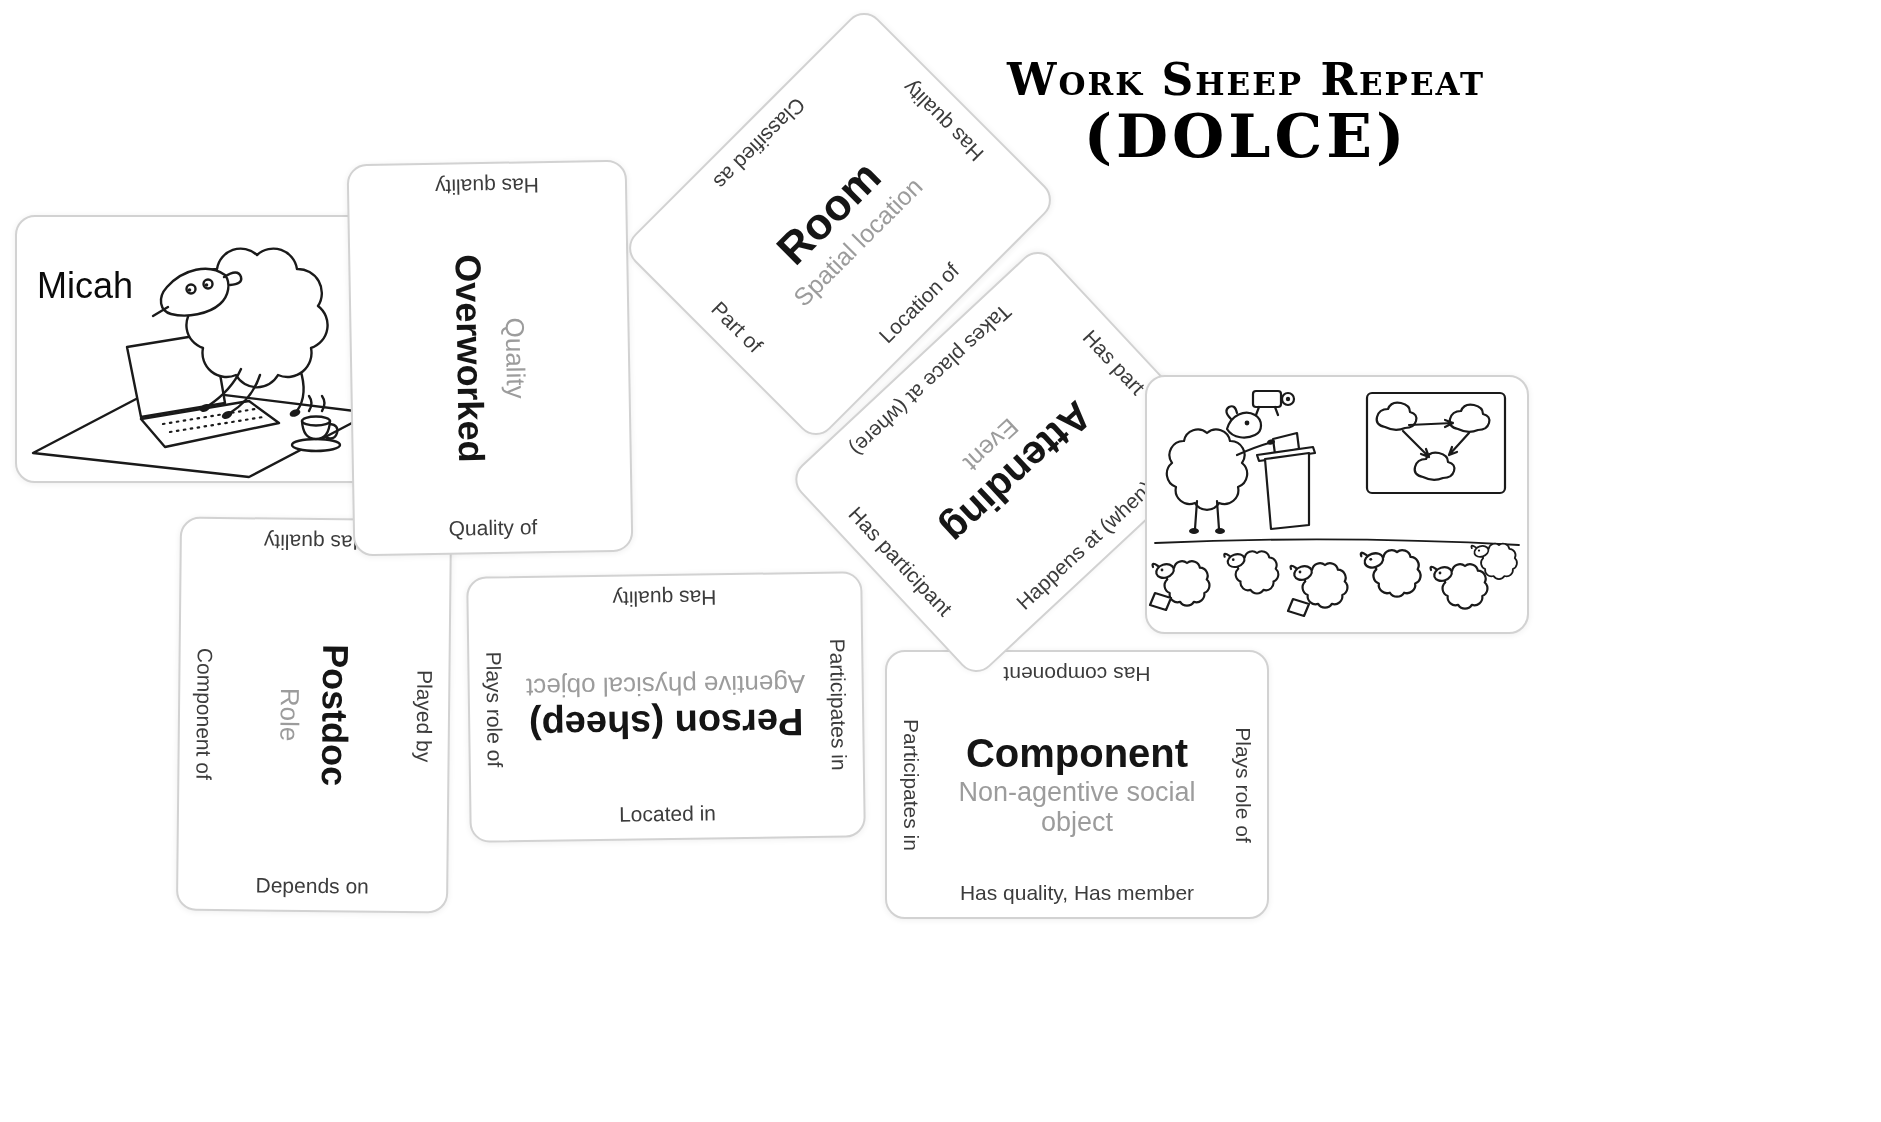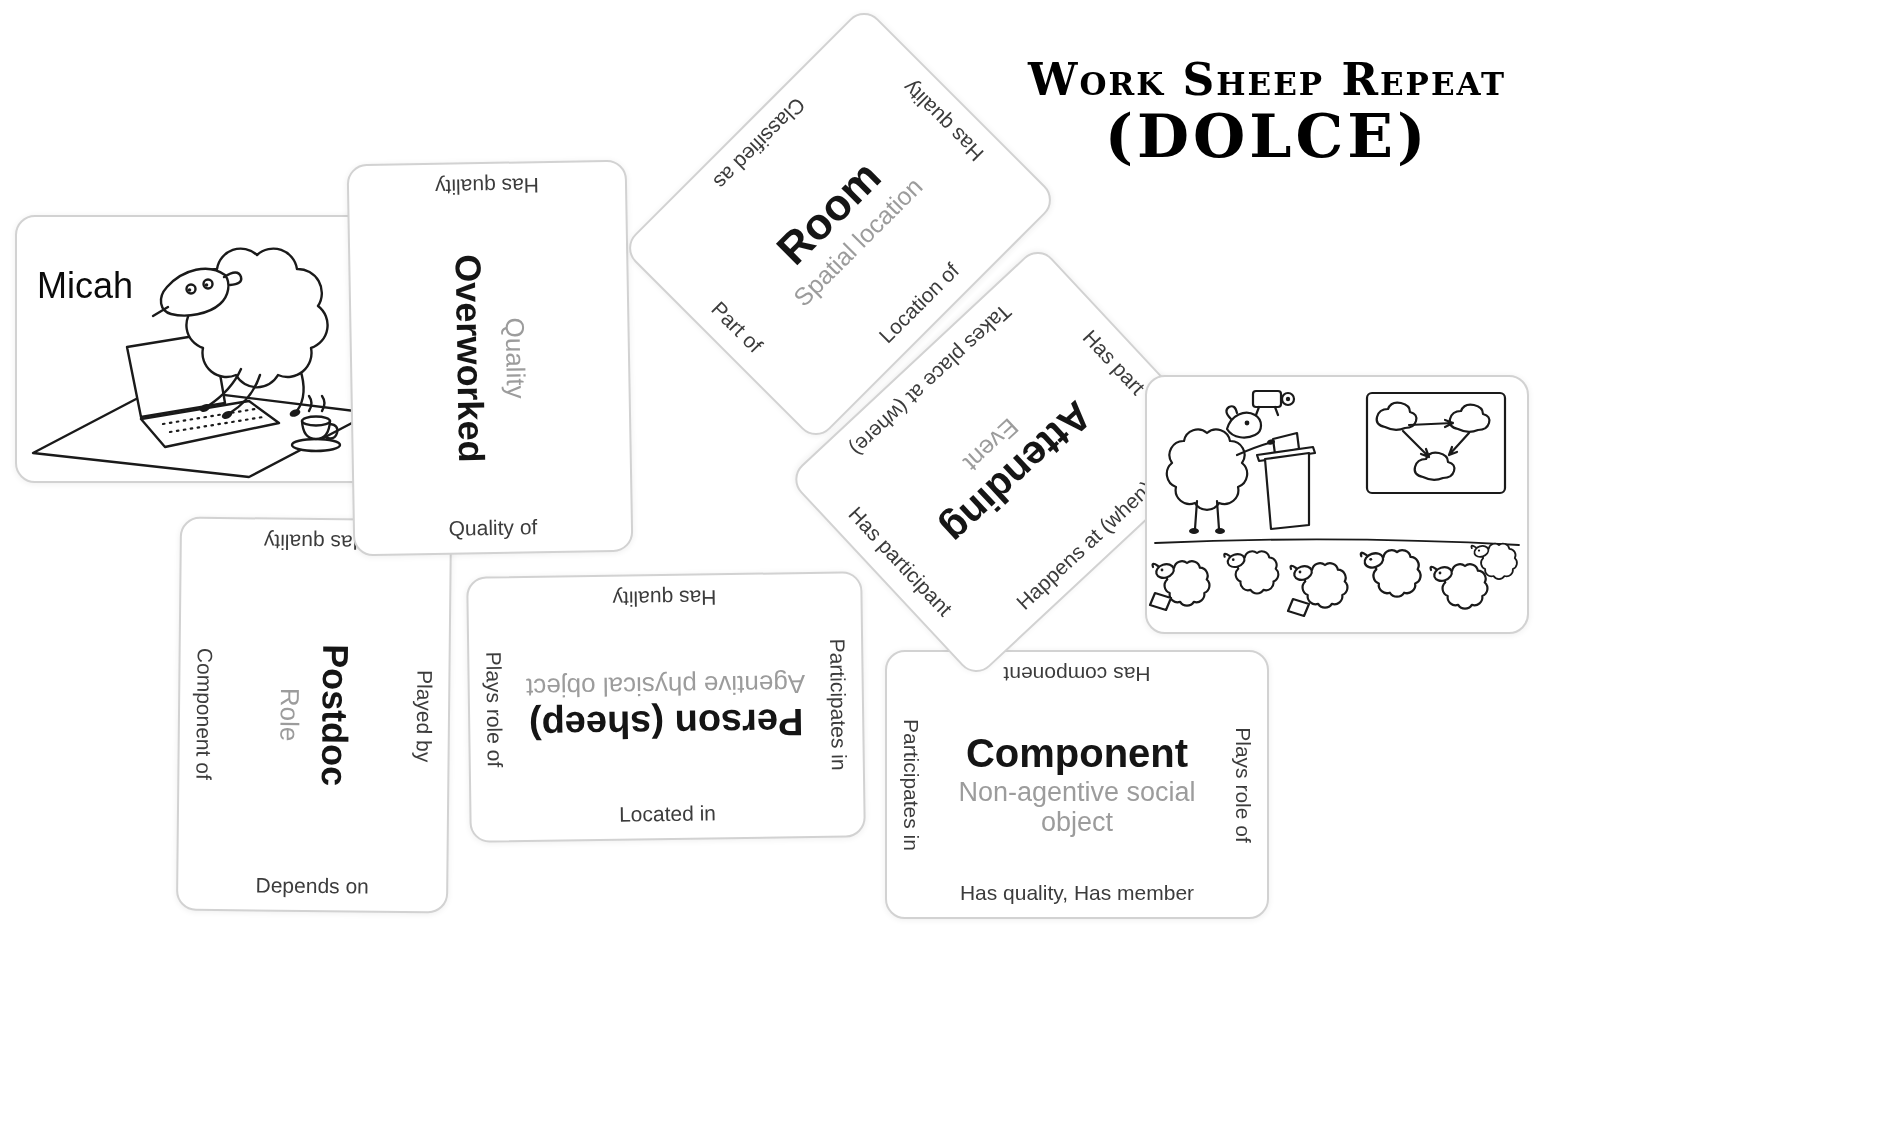--- a/index.html
+++ b/index.html
@@ -47,21 +47,21 @@
   .edge.left   { left:12px;  top:50%; transform:translateY(-50%); writing-mode:vertical-rl; text-orientation:mixed; }
   .edge.right  { right:12px; top:50%; transform:translateY(-50%); writing-mode:vertical-rl; text-orientation:mixed; }
   .edge.left.flip, .edge.right.flip { transform:translateY(-50%) rotate(180deg); }
 
   .micah-label { position:absolute; left:20px; top:48px; font-size:36px; color:#0b0b0b; }
 
   .drawing { position:absolute; inset:0; width:100%; height:100%; }
 
   
   .main-title {
-    position:absolute; left:1017px; top:56px; width:500px; text-align:center;
+    position:absolute; left:996px; top:56px; width:500px; text-align:center;
     font-family:"DejaVu Serif", serif; font-weight:bold; font-variant:small-caps;
     color:#000; line-height:1.08;
   }
   .main-title .l1 { font-size:44px; letter-spacing:2px; }
   .main-title .l2 { font-size:60px; letter-spacing:4px; font-variant:normal; }
 </style>
 </head>
 <body>
 
 <div class="stage">

